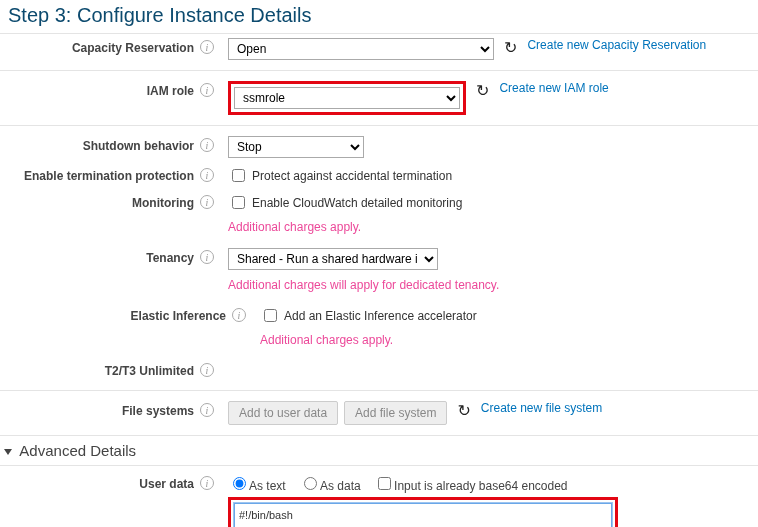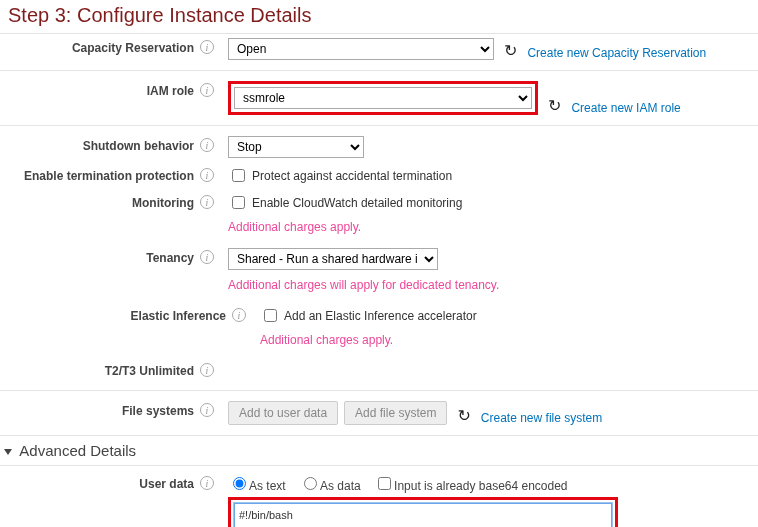--- a/index.html
+++ b/index.html
@@ -7,21 +7,21 @@
     margin: 0;
     padding: 0;
     font-family: Arial, Helvetica, sans-serif;
     font-size: 12px;
     color: #333;
     background: #fff;
     width: 758px;
   }
   .page-title {
     font-size: 20px;
-    color: #7f1d1d;
+    color: #0c4a6e;
     font-weight: 400;
     padding: 4px 8px 6px 8px;
     border-bottom: 1px solid #e4e4e4;
   }
   .form-row {
     display: flex;
     align-items: flex-start;
     padding: 4px 0;
   }
   .label-col {
@@ -34,21 +34,21 @@
     font-size: 12px;
   }
   .info-col {
     width: 28px;
     text-align: left;
     padding-top: 2px;
   }
   .input-col {
     flex: 1;
     display: flex;
-    align-items: flex-end;
+    align-items: flex-start;
     flex-wrap: wrap;
     gap: 6px;
     padding-right: 20px;
   }
   .info-icon {
     display: inline-block;
     width: 14px;
     height: 14px;
     border: 1px solid #aaa;
     border-radius: 50%;
@@ -160,21 +160,21 @@
   </div>
 </div>
 
 <div class="section-divider"></div>
 
 <div class="form-row">
   <div class="label-col">IAM role</div>
   <div class="info-col"><span class="info-icon">i</span></div>
   <div class="input-col">
     <span class="highlight-box">
-      <select style="width:298px">
+      <select style="width:226px">
         <option>ssmrole</option>
       </select>
     </span>
     <span class="refresh-icon">↻</span>
     <span class="link">Create new IAM role</span>
   </div>
 </div>
 
 <div class="section-divider"></div>
 

